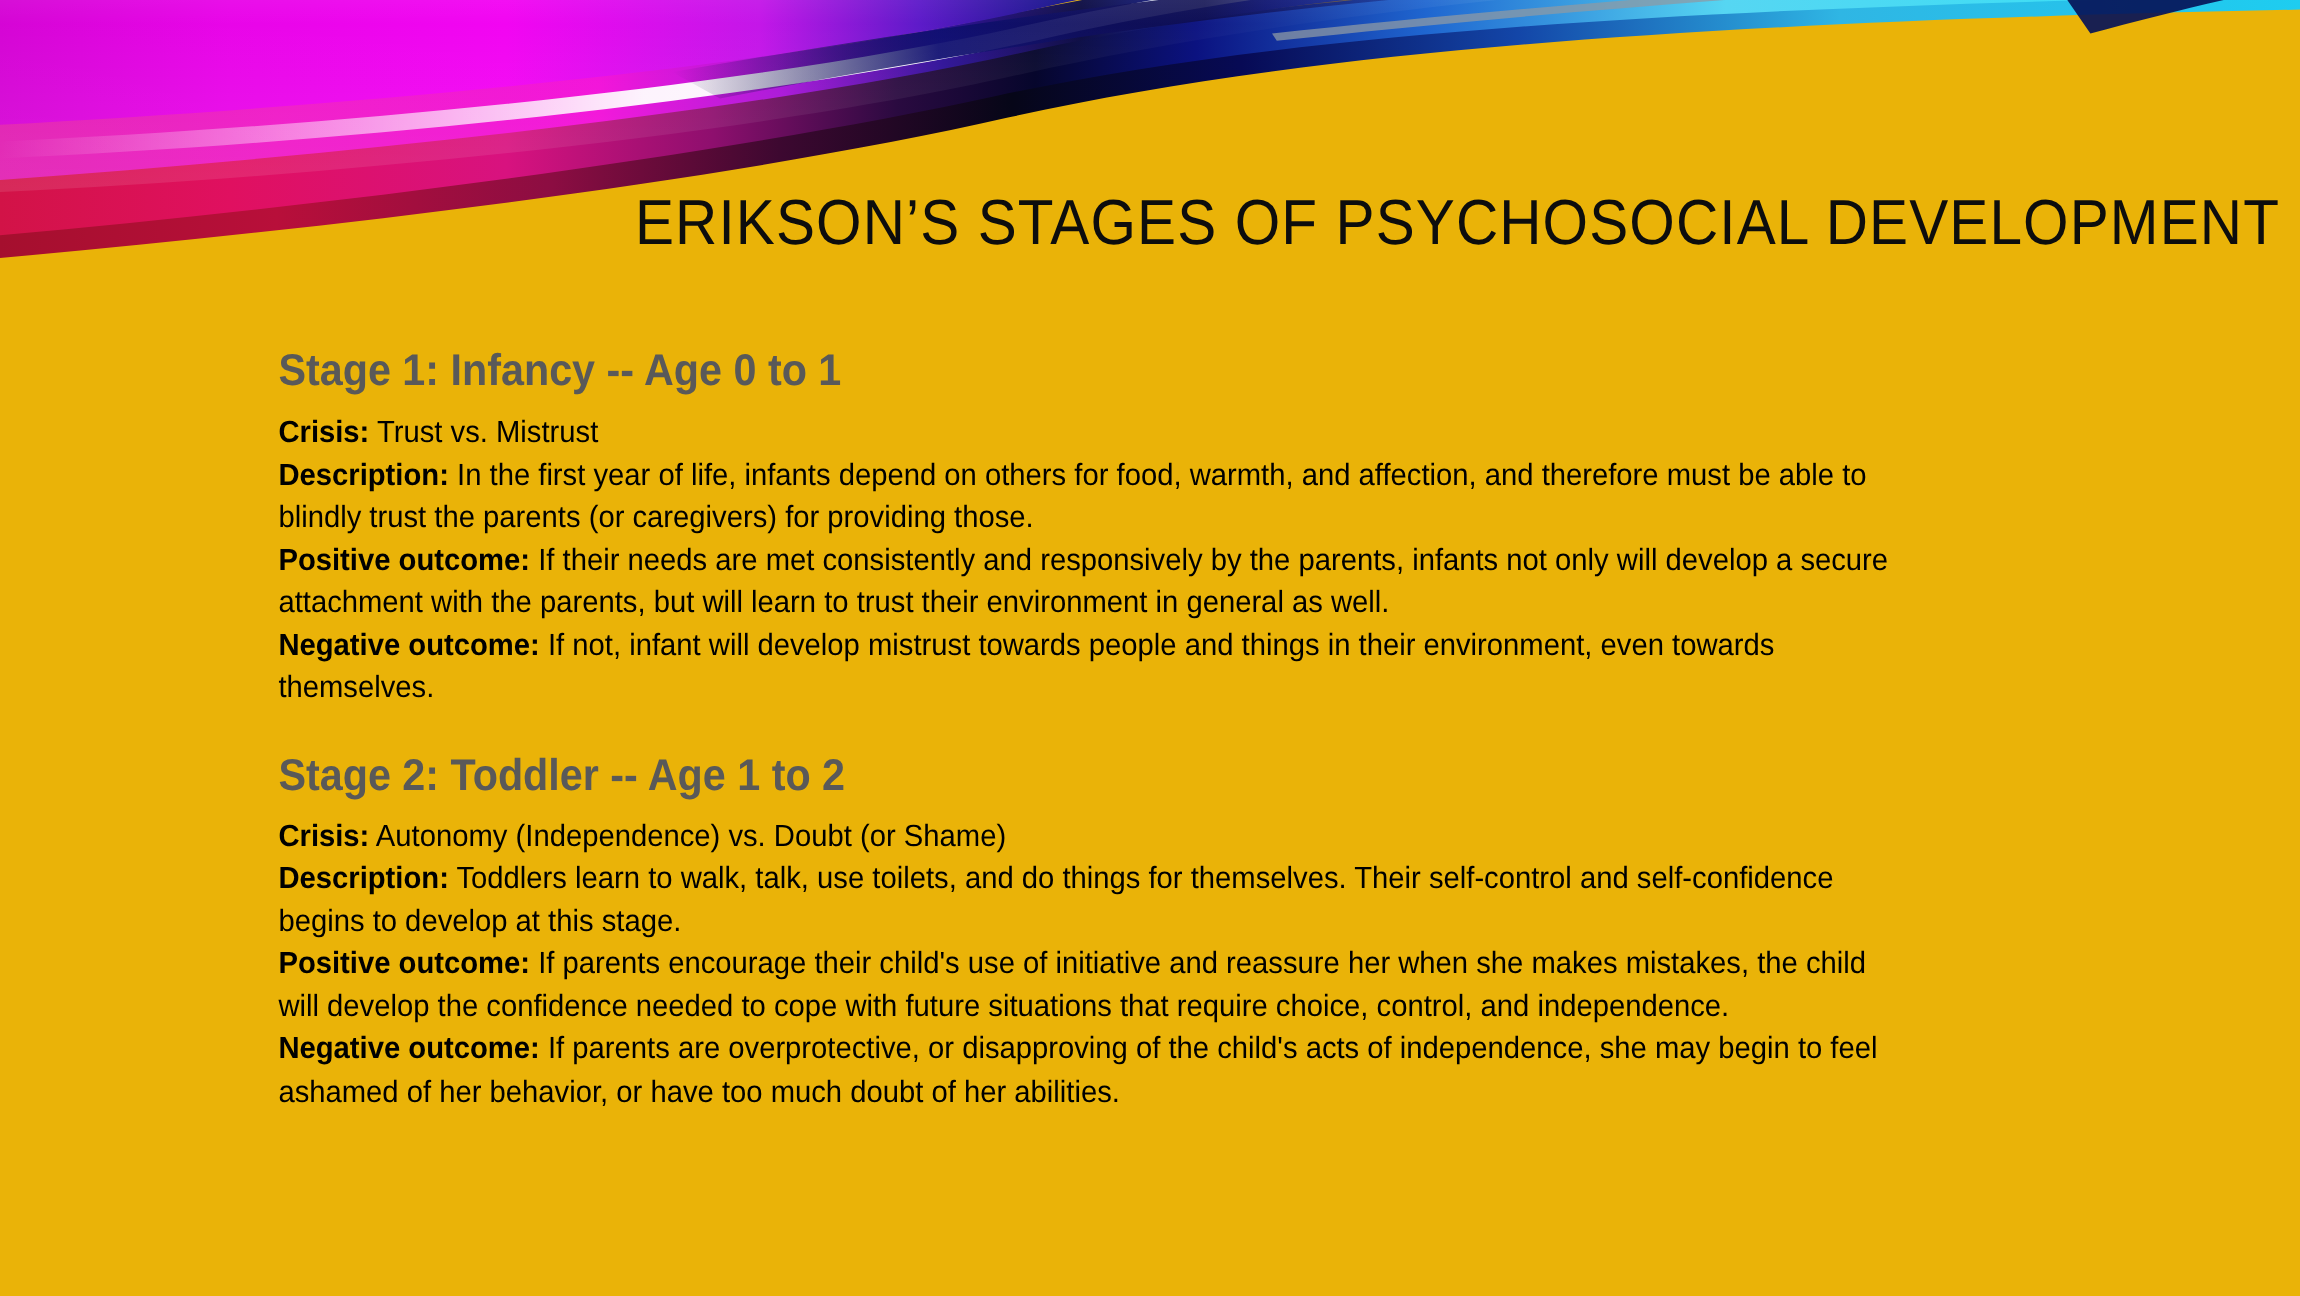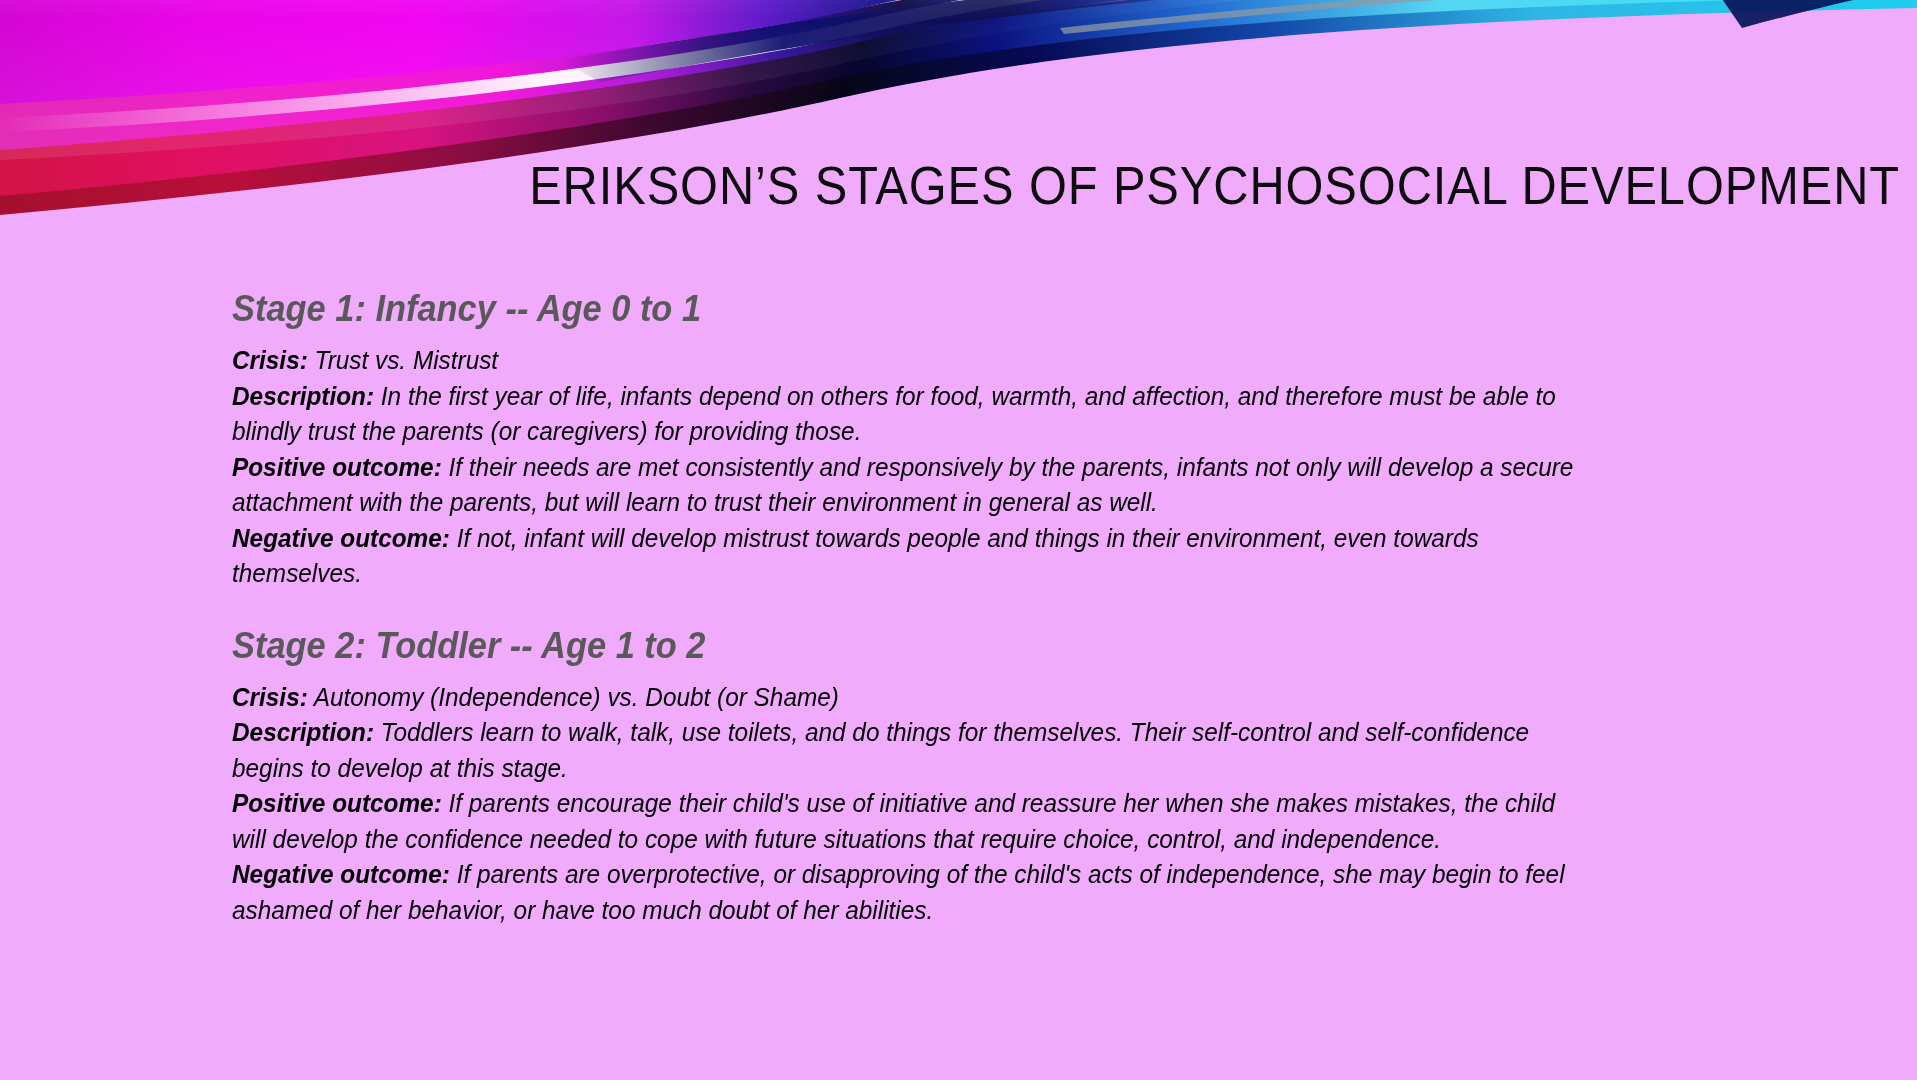--- a/index.html
+++ b/index.html
@@ -11,21 +11,21 @@
     width: 1917px;
     height: 1080px;
     overflow: hidden;
     font-family: "Liberation Sans", sans-serif;
     position: relative;
   }
 
   .slide {
     position: absolute;
     inset: 0;
-    background: #f0abfc;
+    background: #eab308;
     overflow: hidden;
     padding-left: 16px;
   }
 
   
   .banner {
     position: absolute;
     top: 0;
     left: 0;
     width: 1917px;
@@ -57,21 +57,20 @@
     transform: scaleX(0.92);
     transform-origin: right center;
   }
 
   
   .content {
     position: absolute;
     left: 232px;
     top: 283px;
     width: 1360px;
-    font-style: italic;
   }
 
   .stage-block { margin: 0 0 6px 0; }
 
   .stage-heading {
     color: #595959;
     font-family: "Liberation Sans", sans-serif;
     font-size: 37px;
     font-weight: bold;
     line-height: 52px;

